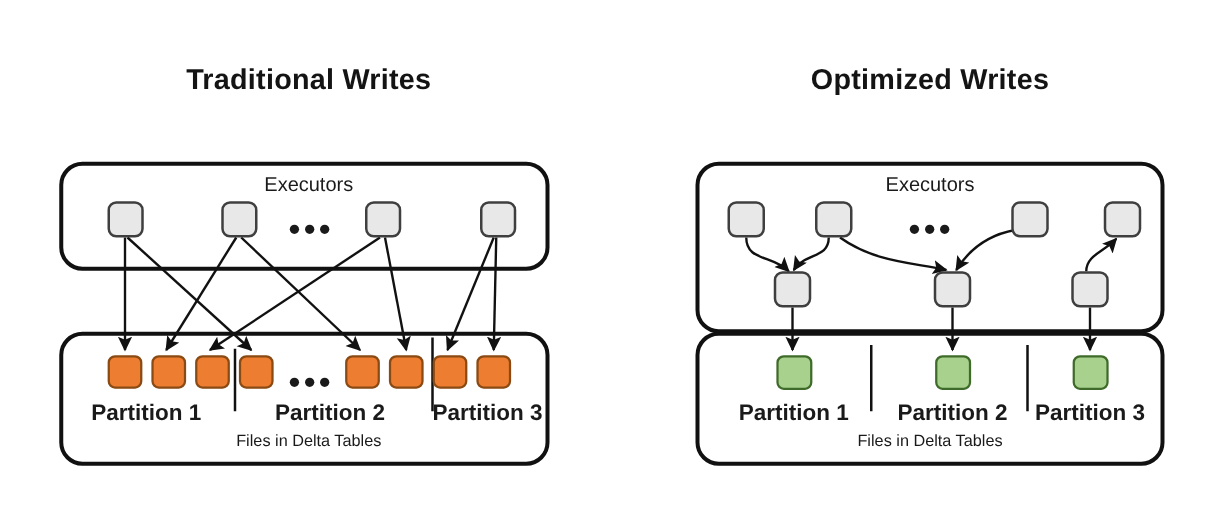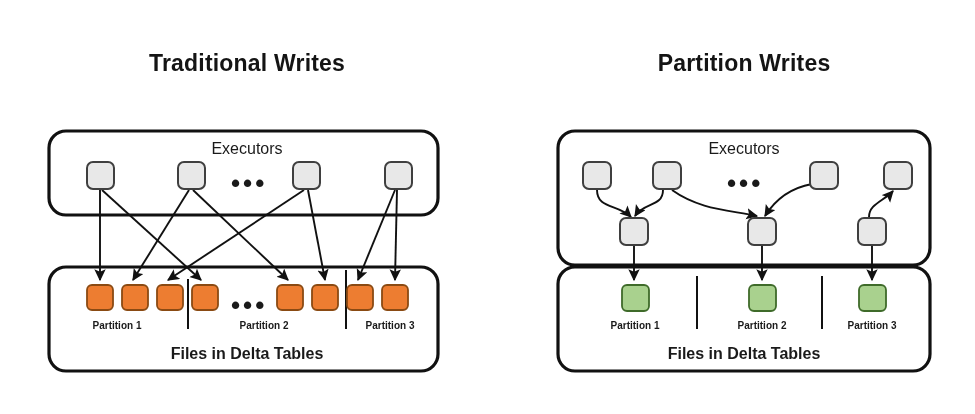--- a/index.html
+++ b/index.html
@@ -40,26 +40,26 @@
   .lbl {
     position: absolute;
     white-space: nowrap;
     color: #1a1a1a;
   }
   .grp-label {
     font-size: 16px;
     font-weight: 500;
   }
   .part-label {
-    font-size: 10px;
+    font-size: 18px;
     font-weight: 700;
   }
   .files-label {
-    font-size: 16px;
-    font-weight: 700;
+    font-size: 13px;
+    font-weight: 400;
   }
   .dots {
     position: absolute;
     font-size: 26px;
     line-height: 1;
     font-weight: 900;
     letter-spacing: 3px;
     color: #1a1a1a;
   }
 </style>
@@ -124,21 +124,21 @@
   </svg>
   <div id="html-layer">
       <div class="panel-title" style="left: 247px; top: 46px; transform: translateX(-50%);">Traditional Writes</div>
       <div class="lbl grp-label" style="left: 247px; top: 136px; transform: translateX(-50%);">Executors</div>
       <div class="lbl files-label" style="left: 247px; top: 341px; transform: translateX(-50%);">Files in Delta Tables</div>
       <div class="dots" style="left: 231px; top: 166px;">•••</div>
       <div class="dots" style="left: 231px; top: 288px;">•••</div>
       <div class="lbl part-label" style="left: 117px; top: 316px; transform: translateX(-50%);">Partition 1</div>
       <div class="lbl part-label" style="left: 264px; top: 316px; transform: translateX(-50%);">Partition 2</div>
       <div class="lbl part-label" style="left: 390px; top: 316px; transform: translateX(-50%);">Partition 3</div>
-      <div class="panel-title" style="left: 744px; top: 46px; transform: translateX(-50%);">Partition Writes</div>
+      <div class="panel-title" style="left: 744px; top: 46px; transform: translateX(-50%);">Optimized Writes</div>
       <div class="lbl grp-label" style="left: 744px; top: 136px; transform: translateX(-50%);">Executors</div>
       <div class="lbl files-label" style="left: 744px; top: 341px; transform: translateX(-50%);">Files in Delta Tables</div>
       <div class="dots" style="left: 727px; top: 166px;">•••</div>
       <div class="lbl part-label" style="left: 635px; top: 316px; transform: translateX(-50%);">Partition 1</div>
       <div class="lbl part-label" style="left: 762px; top: 316px; transform: translateX(-50%);">Partition 2</div>
       <div class="lbl part-label" style="left: 872px; top: 316px; transform: translateX(-50%);">Partition 3</div>
     </div>
 </div>
 
 </body></html>

